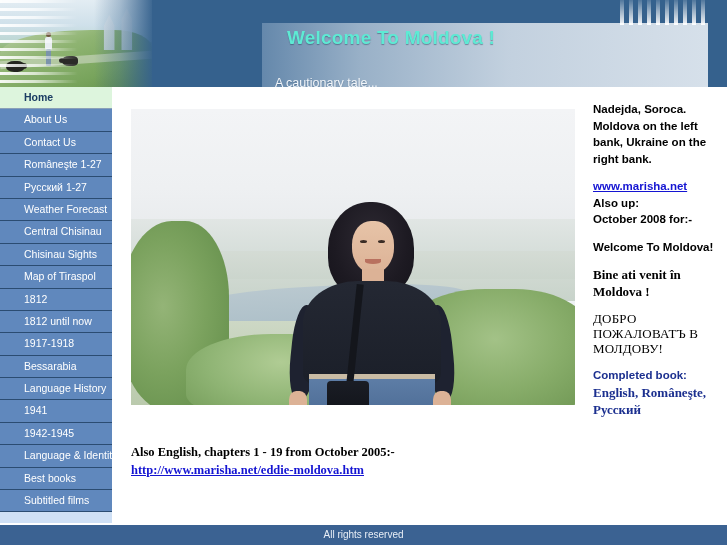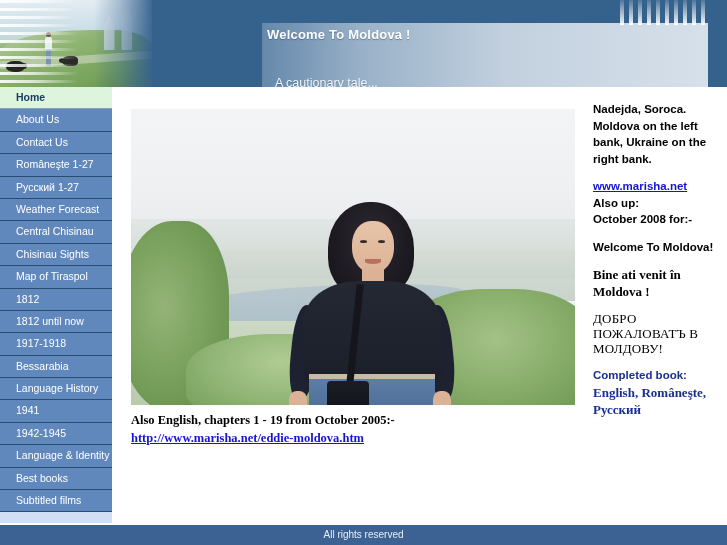--- a/index.html
+++ b/index.html
@@ -80,23 +80,23 @@
     background: linear-gradient(90deg, rgba(53,97,141,0) 0%, rgba(53,97,141,.35) 45%, rgba(53,97,141,.95) 100%);
   }
   
   #header-band {
     position: absolute;
     left: 262px; top: 23px;
     width: 447px; height: 64px;
     background: linear-gradient(90deg, rgba(130,160,190,.62) 0%, rgba(186,203,219,.75) 22%, rgba(214,224,234,.88) 55%, rgba(223,231,239,.95) 100%);
   }
   #header-title {
-    position:absolute; left: 267px; top: 27px;
-    color:#ffffff;
-    font-size: 13px;
+    position:absolute; left: 287px; top: 27px;
+    color:#5eead4;
+    font-size: 19px;
     font-weight: bold;
     letter-spacing: .2px;
     text-shadow: 0 1px 1px rgba(30,55,85,.45);
   }
   #header-subtitle {
     position:absolute; left: 275px; top: 52px;
     color:#f2f6fa;
     font-size: 12.5px;
     font-weight: normal;
     text-shadow: 0 1px 1px rgba(30,55,85,.35);
@@ -124,21 +124,21 @@
   #sidebar {
     position:absolute;
     left: 0; top: 87px;
     width: 112px; height: 438px;
     background: #cfe0f5;
   }
   .nav-item {
     position: relative;
     height: 21.4px;
     line-height: 21.4px;
-    padding-left: 16px;
+    padding-left: 24px;
     font-size: 10.5px;
     color: #ffffff;
     background: #6088bd;
     border-bottom: 1px solid #2b4c72;
     white-space: nowrap;
     overflow: hidden;
     cursor: pointer;
   }
   .nav-item.active {
     background: #ddf5dd;
@@ -263,21 +263,21 @@
   }
   .st-navy { color:#1b2f8f; }
   a.st-link {
     color:#1414d2;
     font-weight:bold;
     text-decoration: underline;
   }
 
   #bottom-text {
     position:absolute;
-    left: 19px; top: 324px;
+    left: 19px; top: 356px;
     width: 560px;
     font-family: "Liberation Serif", serif;
     font-weight: bold;
     font-size: 12.5px;
     line-height: 18px;
     color:#000000;
   }
   #bottom-text a {
     color:#1414d2;
     text-decoration: underline;

